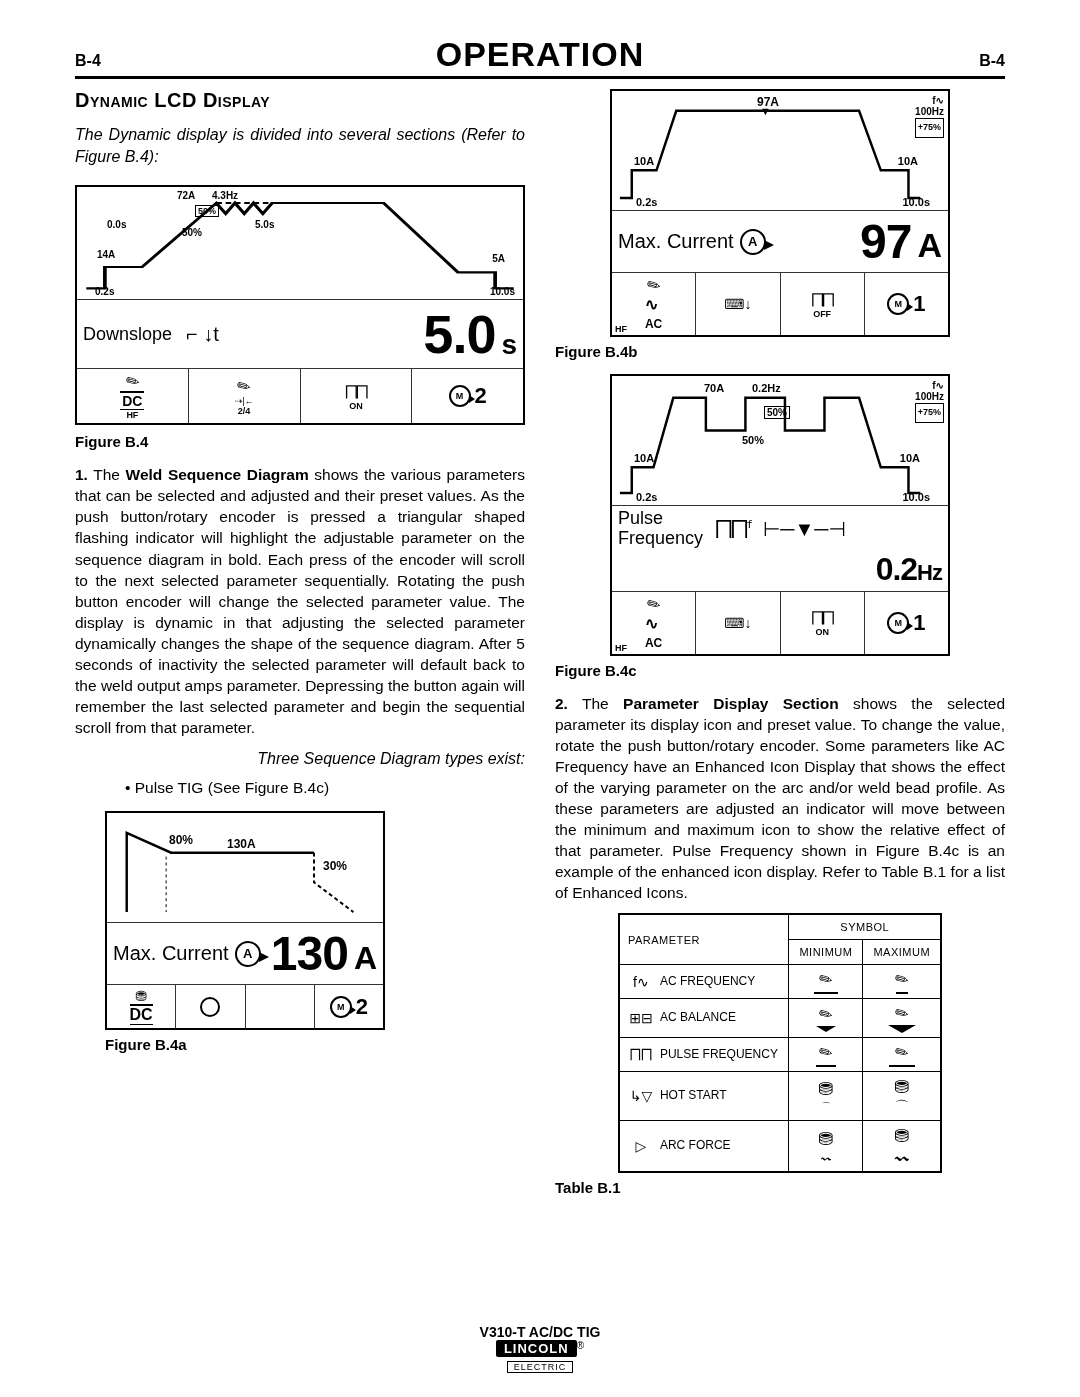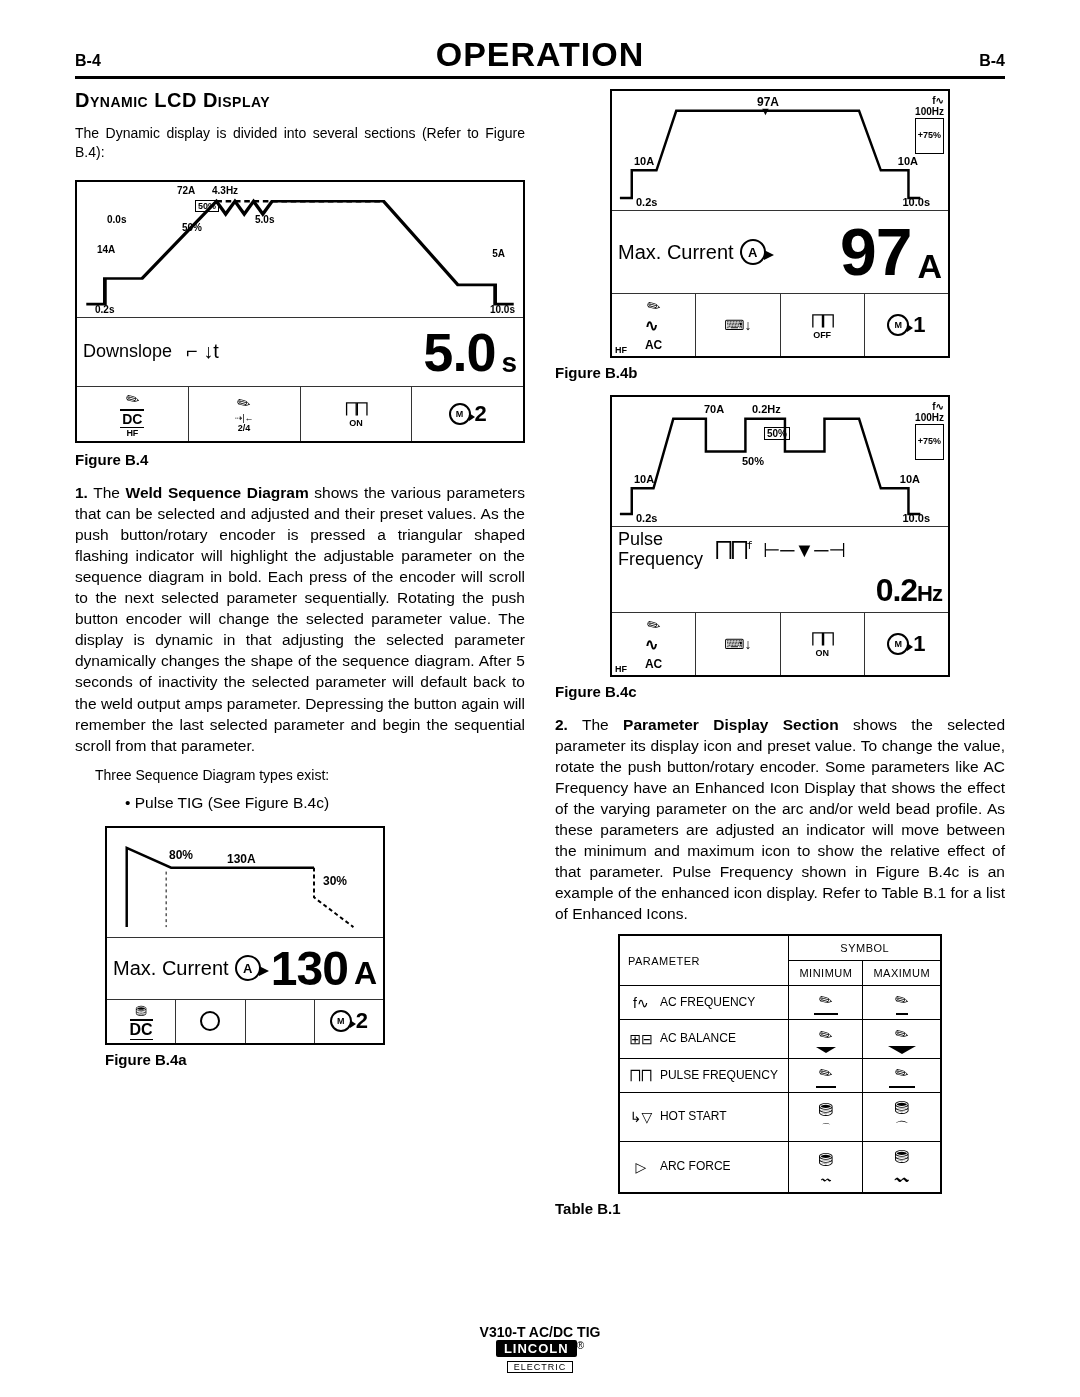--- a/index.html
+++ b/index.html
@@ -36,24 +36,25 @@
   }
   .col { flex: 1; min-width: 0; }
   .section-title {
     font-variant: small-caps;
     font-weight: bold;
     font-size: 20px;
     margin-bottom: 12px;
     letter-spacing: 0.5px;
   }
   .para {
-    font-size: 14px;
+    font-size: 16px;
     line-height: 1.35;
     text-align: justify;
     margin-bottom: 12px;
+    font-style: italic;
   }
 
   
   .figB4-wrap {
     display: flex;
     gap: 8px;
     margin: 18px 0 8px 0;
   }
   .figB4-labels {
     width: 175px;
@@ -83,21 +84,21 @@
   .sub-list .li::before{content:"• "; }
 
   
   .lcd {
     border: 2px solid #000;
     background: #fff;
     font-family: Arial, Helvetica, sans-serif;
   }
   .lcd .seq {
     position: relative;
-    height: 136px;
+    height: 113px;
     border-bottom: 1px solid #333;
   }
   .lcd .seq .tiny { position:absolute; font-size:10px; font-weight:bold; }
   .lcd .seq svg { position:absolute; inset:0; width:100%; height:100%; }
   .lcd .pdisp {
     display:flex; align-items:center; gap:6px;
     padding: 3px 6px;
     border-bottom: 1px solid #333;
   }
   .lcd .pdisp .pname { font-size:18px; font-family: 'Arial Narrow', Arial; }
@@ -111,21 +112,21 @@
     padding:3px 2px; font-size:11px; position:relative; min-height:40px;
   }
   .lcd .modes .cell:last-child{border-right:none;}
   .lcd .modes .cell .sub { font-size:9px; font-weight:bold;}
   .lcd .modes .memnum{font-size:22px;font-weight:bold;}
   .lcd .modes .memcircle{width:22px;height:22px;border:2px solid #000;border-radius:50%;display:flex;align-items:center;justify-content:center;font-size:10px;font-weight:bold;position:relative;}
   .lcd .modes .memcircle::after{content:"";position:absolute;right:-6px;top:8px;border-top:4px solid transparent;border-bottom:4px solid transparent;border-left:6px solid #000;}
   .lcd .modes .memcircle::before{content:"M";font-size:9px;}
 
   .ac-ind{position:absolute;top:4px;right:4px;font-size:10px;font-weight:bold;text-align:right;line-height:1.1;}
-  .ac-ind .bal{border:1px solid #000;padding:12px 2px;display:inline-block;margin-top:1px;font-size:9px;}
+  .ac-ind .bal{border:1px solid #000;padding:4px 2px;display:inline-block;margin-top:1px;font-size:9px;}
 
   
   .stick-lcd { width: 280px; margin-top:12px; }
   .stick-lcd .seq { height: 110px;}
 
   
   .tblB1 {
     border: 2px solid #000;
     border-collapse: collapse;
     margin: 10px auto 4px auto;
@@ -226,21 +227,21 @@
               </div>
           </div>
         </div>
       </div>
       <div class="caption">Figure B.4</div>
 
       <div class="num-item">
         <span class="lead">1.</span><span> The </span><span class="lead">Weld Sequence Diagram</span><span> shows the various parameters that can be selected and adjusted and their preset values. As the push button/rotary encoder is pressed a triangular shaped flashing indicator will highlight the adjustable parameter on the sequence diagram in bold.  Each press of the encoder will scroll to the next selected parameter sequentially. Rotating the push button encoder will change the selected parameter value.  The display is dynamic in that adjusting the selected parameter dynamically changes the shape of the sequence diagram.  After 5 seconds of inactivity the selected parameter will default back to the weld output amps parameter.  Depressing the button again will remember the last selected parameter and begin the sequential scroll from that parameter.</span>
       </div>
 
-      <div class="para" style="margin-left:20px;text-align:left;margin-bottom:4px">Three Sequence Diagram types exist:</div>
+      <div class="para" style="margin-left:20px;text-align:right;margin-bottom:4px">Three Sequence Diagram types exist:</div>
       <div class="sub-list">
         <div class="li">Pulse TIG (See Figure B.4c)</div>
       </div>
 
       <div class="lcd stick-lcd" style="margin-left:30px">
         <div class="seq">
           <svg viewBox="0 0 280 110" preserveAspectRatio="none">
             <polyline points="20,100 20,20 65,40 210,40" fill="none" stroke="#000" stroke-width="2.5"></polyline>
             <polyline points="210,40 210,70 250,100" fill="none" stroke="#000" stroke-width="2" stroke-dasharray="4,3"></polyline>
             <polyline points="60,44 60,100" fill="none" stroke="#000" stroke-width="1" stroke-dasharray="3,3"></polyline>
@@ -287,21 +288,21 @@
           <span class="tiny" style="top:4px;left:145px;font-size:12px">97A</span>
           <span style="position:absolute;top:14px;left:148px;font-size:11px">▼</span>
           <span class="tiny" style="top:64px;left:22px;font-size:11px">10A</span>
           <span class="tiny" style="top:64px;right:30px;font-size:11px">10A</span>
           <span class="tiny" style="bottom:2px;left:24px;font-size:11px">0.2s</span>
           <span class="tiny" style="bottom:2px;right:18px;font-size:11px">10.0s</span>
         </div>
         <div class="pdisp">
           <span class="pname" style="font-size:20px">Max. Current</span>
           <span class="knob-a">A</span>
-          <span class="bigval" style="font-size:66px">97</span>
+          <span class="bigval" style="font-size:48px">97</span>
           <span class="bigunit" style="font-size:34px">A</span>
         </div>
         <div class="modes">
           <div class="cell">
               <span class="torch"></span>
               <span style="font-size:16px;font-weight:bold">∿<br><span style="font-size:12px">AC</span></span>
               <span class="sub" style="position:absolute;bottom:1px;left:3px">HF</span>
             </div>
           <div class="cell">
               <span style="font-size:14px">⌨↓</span>

